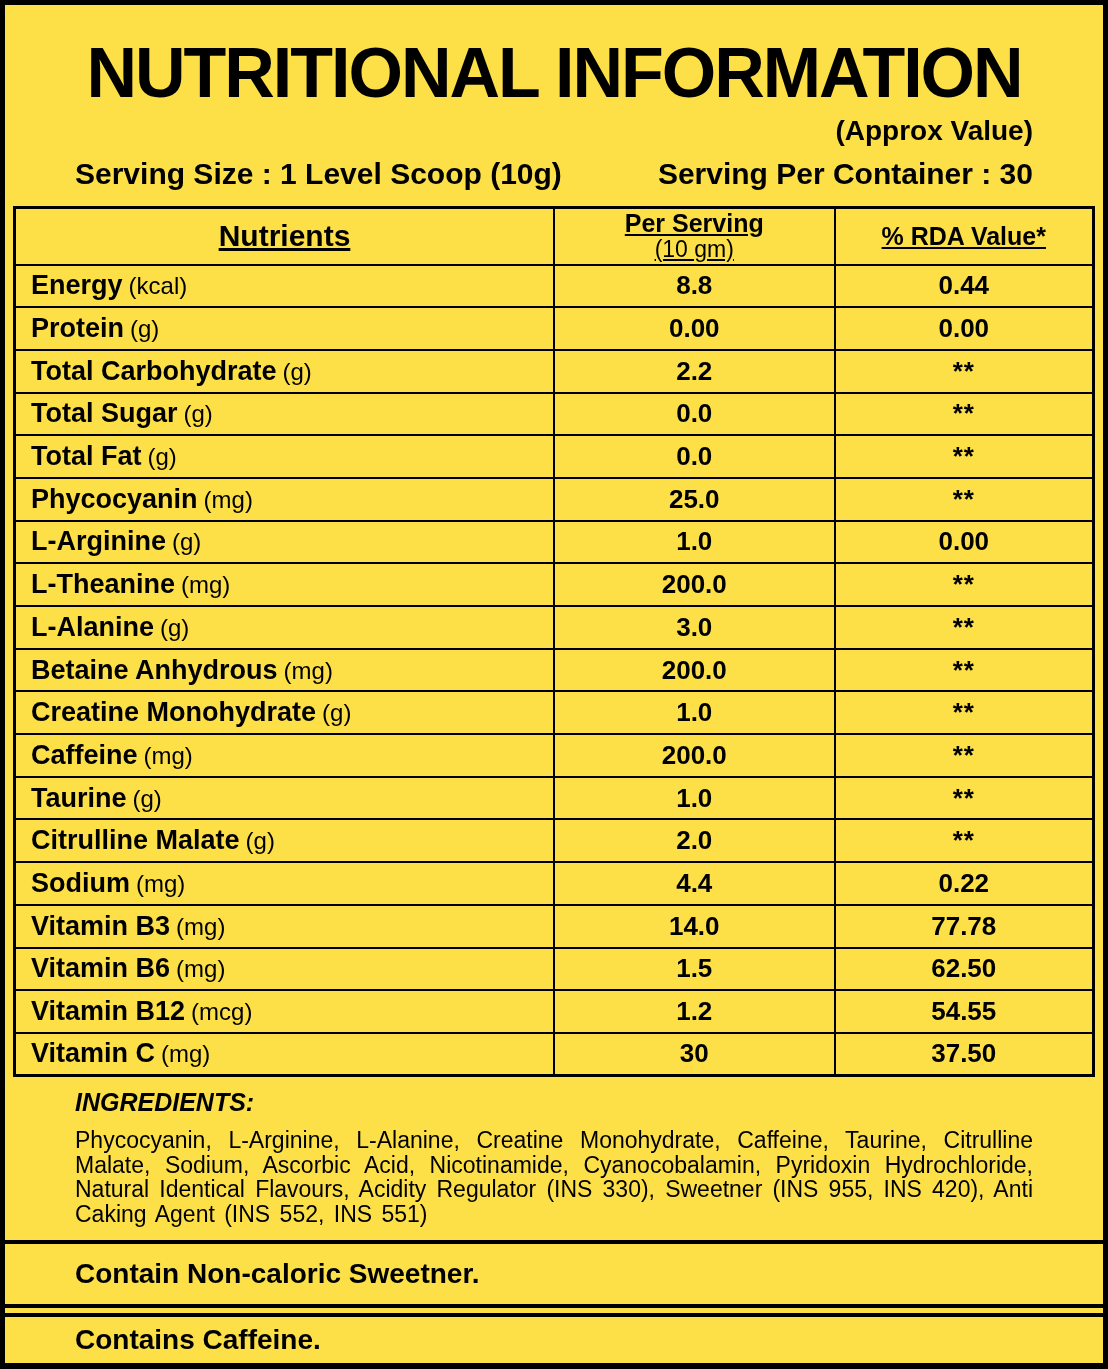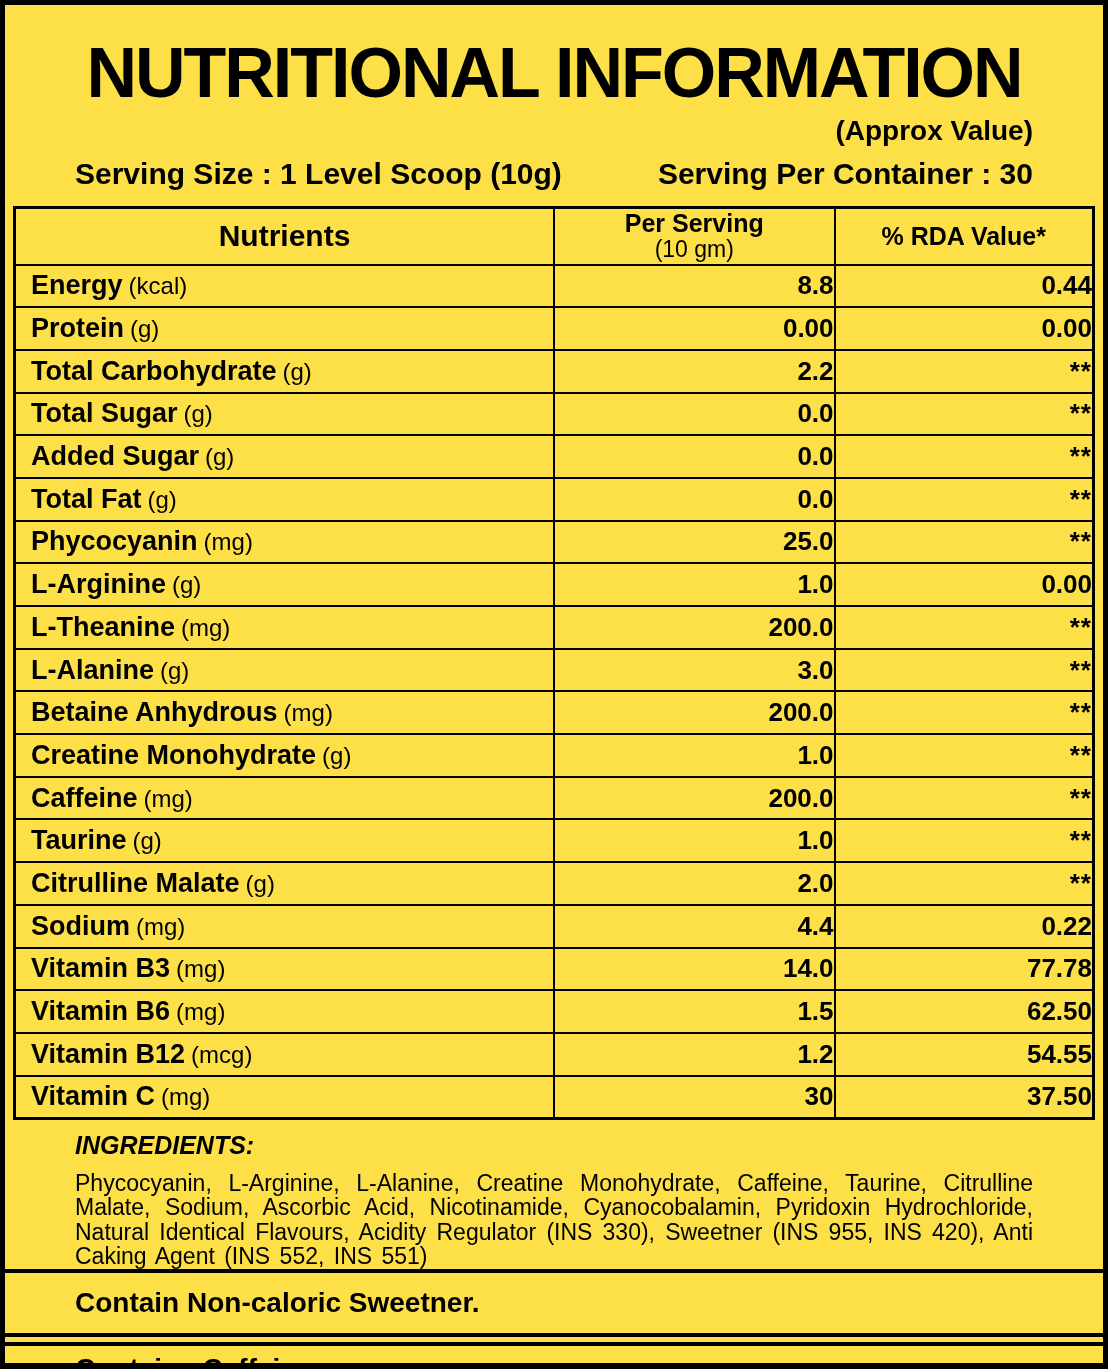--- a/index.html
+++ b/index.html
@@ -54,29 +54,29 @@
     margin: 15px 8px 0 8px;
   }
   table.nutri th, table.nutri td {
     border: 2px solid #000000;
     vertical-align: middle;
   }
   table.nutri { border: 3px solid #000000; }
   col.c1 { width: 50%; }
   col.c2 { width: 26%; }
   col.c3 { width: 24%; }
-  thead th { height: 57px; text-align: center; font-weight: 700; }
+  thead th { height: 57px; text-align: center; font-weight: 700; text-decoration: underline; }
   th.h-nutrients { font-size: 30px; }
   th.h-serving { font-size: 25px; line-height: 25px; }
   th.h-serving .sub { display: block; font-size: 23px; font-weight: 500; margin-top: 1px; text-align: center; }
   th.h-rda { font-size: 25px; }
   tbody td { height: 42.7px; }
   td.c-name { text-align: left; padding-left: 15px; font-size: 27px; font-weight: 700; white-space: nowrap; }
   td.c-name .un { font-weight: 400; font-size: 24px; margin-left: 6px; }
-  td.c-val, td.c-rda { text-align: right; font-size: 26px; font-weight: 700; }
+  td.c-val, td.c-rda { text-align: center; font-size: 26px; font-weight: 700; }
   .stars { font-size: 23px; letter-spacing: 1px; font-weight: 700; }
   
   .ingredients { padding: 11px 70px 0 70px; }
   .ing-head { font-size: 25px; line-height: 28px; font-weight: 700; font-style: italic; }
   .ing-text {
     margin-top: 12px;
     font-size: 23px;
     line-height: 24.5px;
     text-align: justify;
     word-spacing: 3px;
@@ -141,25 +141,20 @@
           <td class="c-name"><span>Total Carbohydrate</span><span class="un">(g)</span></td>
           <td class="c-val">2.2</td>
           <td class="c-rda stars">**</td>
         </tr>
         <tr>
           <td class="c-name"><span>Total Sugar</span><span class="un">(g)</span></td>
           <td class="c-val">0.0</td>
           <td class="c-rda stars">**</td>
         </tr>
         <tr>
-          <td class="c-name"><span>Added Sugar</span><span class="un">(g)</span></td>
-          <td class="c-val">0.0</td>
-          <td class="c-rda stars">**</td>
-        </tr>
-        <tr>
           <td class="c-name"><span>Total Fat</span><span class="un">(g)</span></td>
           <td class="c-val">0.0</td>
           <td class="c-rda stars">**</td>
         </tr>
         <tr>
           <td class="c-name"><span>Phycocyanin</span><span class="un">(mg)</span></td>
           <td class="c-val">25.0</td>
           <td class="c-rda stars">**</td>
         </tr>
         <tr>

